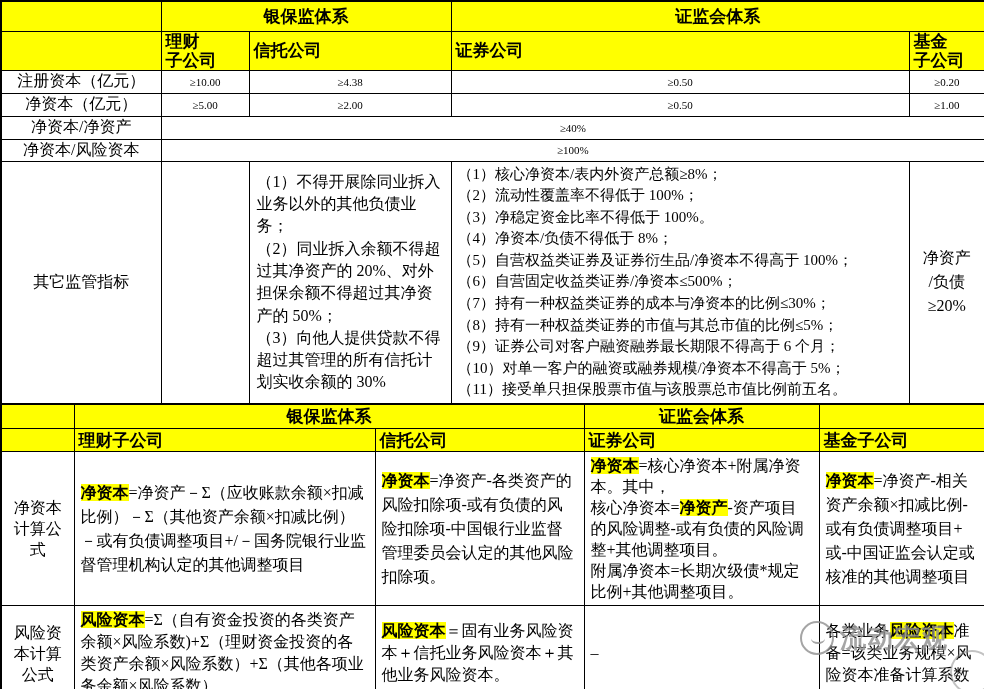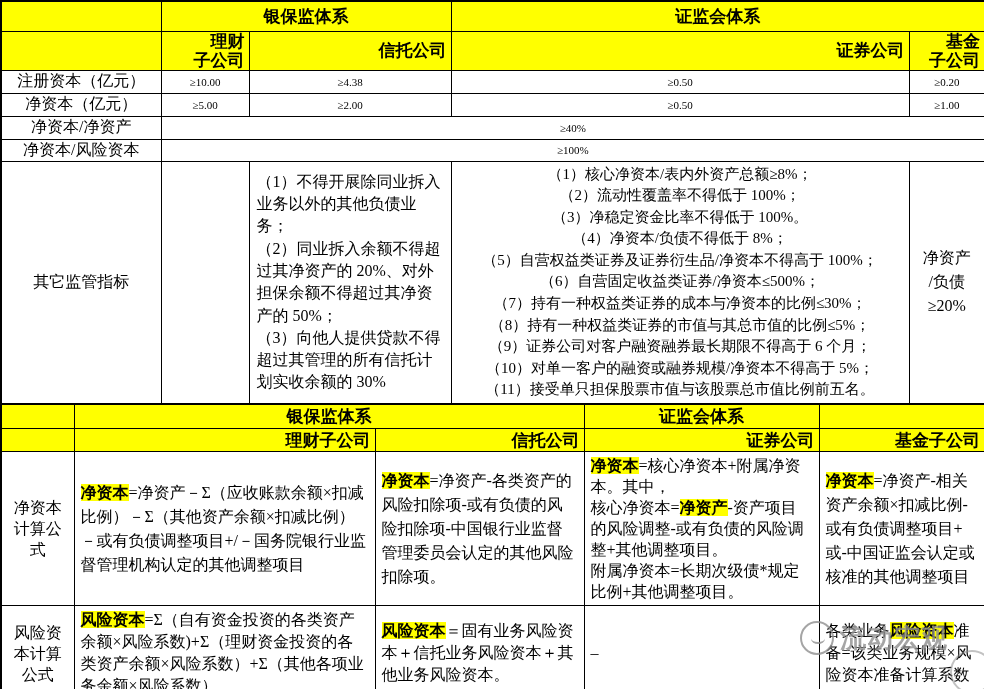--- a/index.html
+++ b/index.html
@@ -5,26 +5,26 @@
   :root { --yellow:#ffff00; --border:#000; --wm:#8f8f8f; }
   * { box-sizing:border-box; }
   body { margin:0; background:#fff; }
   .page { position:relative; width:984px; height:689px; overflow:hidden;
           font-family:"Liberation Serif","DejaVu Serif",serif; color:#000; background:#fff; }
   table { border-collapse:collapse; table-layout:fixed; width:984px; border:2px solid var(--border); }
   #t2 { margin-top:-2px; }
   td { border:1px solid var(--border); padding:0 4px; overflow:hidden; vertical-align:middle; }
   .yellow { background:var(--yellow); }
   .sys { font-weight:bold; text-align:center; font-size:17px; }
-  .co  { font-weight:bold; text-align:right; font-size:17px; white-space:pre-line; line-height:19px; }
+  .co  { font-weight:bold; text-align:left; font-size:17px; white-space:pre-line; line-height:19px; }
   .lbl { text-align:center; font-size:16px; }
   .lbl2 { text-align:center; font-size:16px; white-space:pre-line; line-height:21px; }
   .val { text-align:center; font-size:11px; }
   .longtext { font-size:16px; line-height:22.3px; padding:4px 7px; white-space:pre-line; text-align:left; }
-  .seclist { font-size:15px; line-height:21.6px; padding:2px 17px; white-space:pre-line; text-align:center; }
+  .seclist { font-size:15px; line-height:21.6px; padding:2px 6px; white-space:pre-line; text-align:left; }
   .fundind { text-align:center; font-size:16px; white-space:pre-line; line-height:24px; }
   .formula { font-size:16px; line-height:24px; padding:3px 6px; white-space:pre-line; text-align:left; }
   .formula.tight { line-height:21px; }
   .formula.row4 { line-height:22px; }
   .hl { background:var(--yellow); font-weight:bold; }
   .watermark { position:absolute; left:800px; top:615px; width:190px; height:46px;
                display:flex; align-items:center; gap:6px; color:var(--wm); opacity:.8;
                pointer-events:none; z-index:5; }
   .wm-circle { width:34px; height:34px; border:2px solid var(--wm); border-radius:50%;
                flex:0 0 auto; position:relative; }

